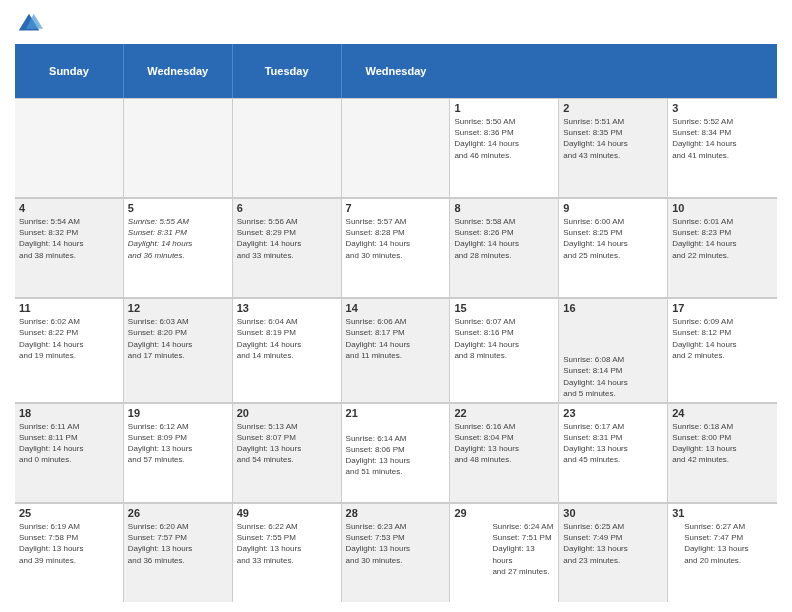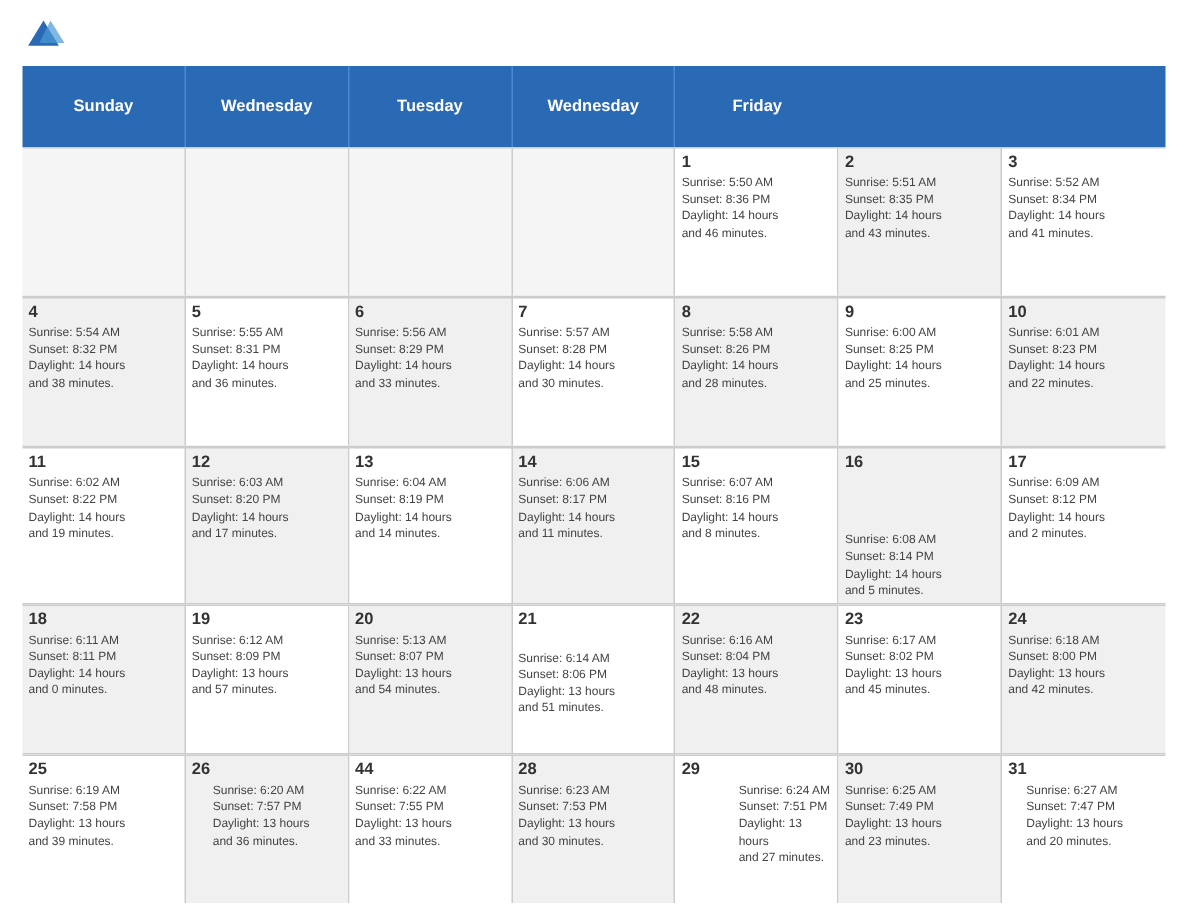--- a/index.html
+++ b/index.html
@@ -135,21 +135,20 @@
       <div class="location"></div>
     </div>
   </div>
 
   <div class="calendar">
     <div class="cal-header">
     <div class="cal-header-cell">Sunday</div>
         <div class="cal-header-cell">Wednesday</div>
         <div class="cal-header-cell">Tuesday</div>
         <div class="cal-header-cell">Wednesday</div>
-        <div class="cal-header-cell">Friday</div>
       </div>
     <div class="cal-body">
     <div class="cal-row">
           <div class="cal-cell empty"></div>
           <div class="cal-cell empty"></div>
           <div class="cal-cell empty"></div>
           <div class="cal-cell empty"></div>
           <div class="cal-cell">
             <div class="day-num">1</div>
             <div class="cell-info" style="white-space: pre-line;">Sunrise: 5:50 AM
@@ -175,21 +174,21 @@
         <div class="cal-row">
           <div class="cal-cell shaded">
             <div class="day-num">4</div>
             <div class="cell-info" style="white-space: pre-line;">Sunrise: 5:54 AM
 Sunset: 8:32 PM
 Daylight: 14 hours
 and 38 minutes.</div>
           </div>
           <div class="cal-cell">
             <div class="day-num">5</div>
-            <div class="cell-info" style="white-space: pre-line;">Sunrise: 5:55 AM
+            <div class="cell-info" style="white-space: pre-line; font-style: italic;">Sunrise: 5:55 AM
 Sunset: 8:31 PM
 Daylight: 14 hours
 and 36 minutes.</div>
           </div>
           <div class="cal-cell shaded">
             <div class="day-num">6</div>
             <div class="cell-info" style="white-space: pre-line;">Sunrise: 5:56 AM
 Sunset: 8:29 PM
 Daylight: 14 hours
 and 33 minutes.</div>
@@ -306,21 +305,21 @@
           <div class="cal-cell shaded">
             <div class="day-num">22</div>
             <div class="cell-info" style="white-space: pre-line;">Sunrise: 6:16 AM
 Sunset: 8:04 PM
 Daylight: 13 hours
 and 48 minutes.</div>
           </div>
           <div class="cal-cell">
             <div class="day-num">23</div>
             <div class="cell-info" style="white-space: pre-line;">Sunrise: 6:17 AM
-Sunset: 8:02 PM
+Sunset: 8:31 PM
 Daylight: 13 hours
 and 45 minutes.</div>
           </div>
           <div class="cal-cell shaded">
             <div class="day-num">24</div>
             <div class="cell-info" style="white-space: pre-line;">Sunrise: 6:18 AM
 Sunset: 8:00 PM
 Daylight: 13 hours
 and 42 minutes.</div>
           </div>
@@ -328,27 +327,27 @@
         <div class="cal-row">
           <div class="cal-cell">
             <div class="day-num">25</div>
             <div class="cell-info" style="white-space: pre-line;">Sunrise: 6:19 AM
 Sunset: 7:58 PM
 Daylight: 13 hours
 and 39 minutes.</div>
           </div>
           <div class="cal-cell shaded">
             <div class="day-num">26</div>
-            <div class="cell-info" style="white-space: pre-line; margin-left: 14px;">Sunrise: 6:20 AM
+            <div class="cell-info" style="white-space: pre-line;">Sunrise: 6:20 AM
 Sunset: 7:57 PM
 Daylight: 13 hours
 and 36 minutes.</div>
           </div>
           <div class="cal-cell">
-            <div class="day-num">44</div>
+            <div class="day-num">49</div>
             <div class="cell-info" style="white-space: pre-line;">Sunrise: 6:22 AM
 Sunset: 7:55 PM
 Daylight: 13 hours
 and 33 minutes.</div>
           </div>
           <div class="cal-cell shaded">
             <div class="day-num">28</div>
             <div class="cell-info" style="white-space: pre-line;">Sunrise: 6:23 AM
 Sunset: 7:53 PM
 Daylight: 13 hours

